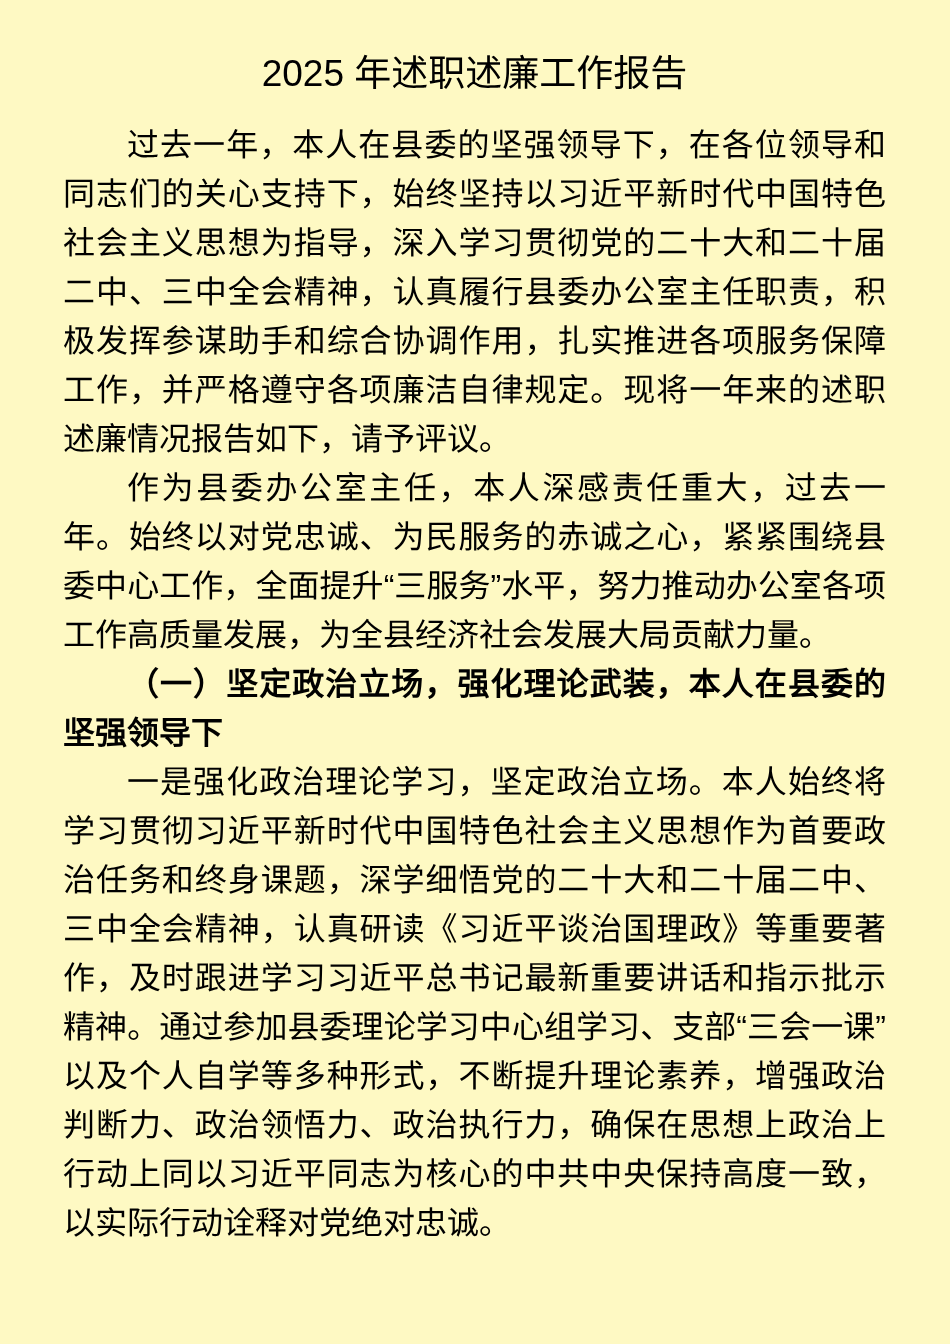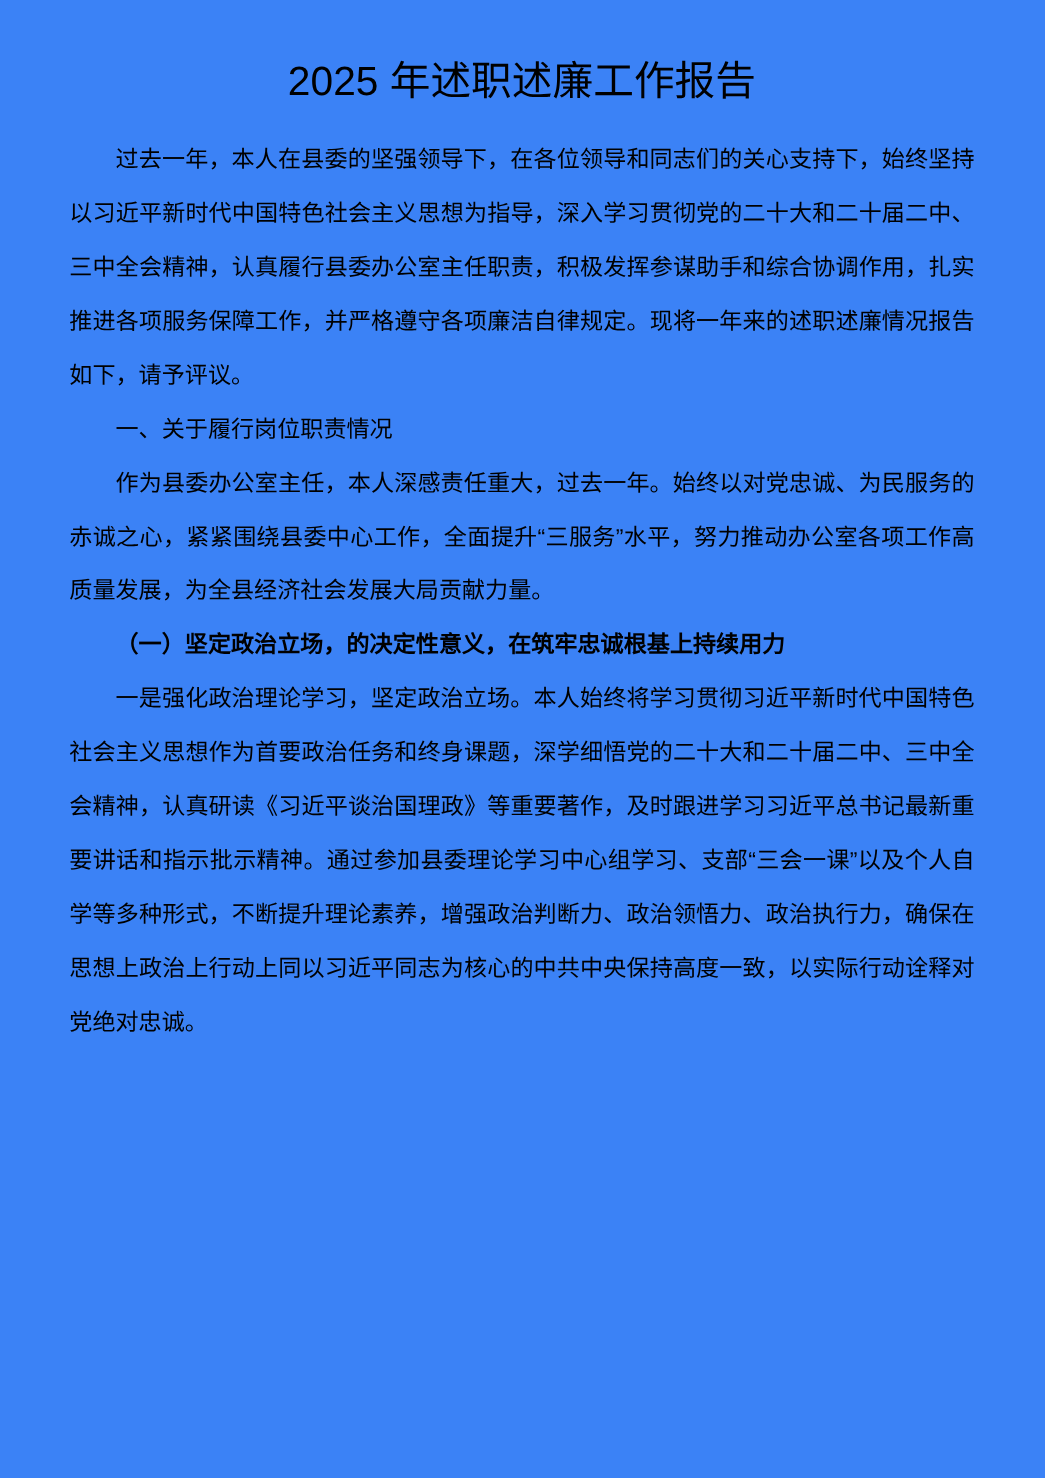--- a/index.html
+++ b/index.html
@@ -10,55 +10,54 @@
   body {
     width: 950px;
     font-family: "Liberation Sans", "DejaVu Sans", sans-serif;
     color: #000000;
     -webkit-font-smoothing: antialiased;
   }
   .page {
     box-sizing: border-box;
     width: 950px;
     height: 1344px;
-    background: #3b82f6;
+    background: #fef9c3;
     padding: 50px 64px 0 63px;
     overflow: hidden;
   }
   .doc-title {
     margin: 0 0 23px 0;
     font-size: 37px;
     font-weight: 400;
     line-height: 48px;
     text-align: center;
     white-space: nowrap;
   }
   .para {
     margin: 0;
-    font-size: 21px;
+    font-size: 32px;
     font-weight: 400;
     line-height: 49px;
     text-align: justify;
     text-justify: inter-character;
     text-indent: 2em;
     word-break: normal;
   }
   .para.bold {
     font-weight: 700;
   }
 </style>
 </head>
 <body>
 
 <div class="page">
   <h1 class="doc-title">2025 年述职述廉工作报告</h1>
 
   <p class="para">过去一年，本人在县委的坚强领导下，在各位领导和同志们的关心支持下，始终坚持以习近平新时代中国特色社会主义思想为指导，深入学习贯彻党的二十大和二十届二中、三中全会精神，认真履行县委办公室主任职责，积极发挥参谋助手和综合协调作用，扎实推进各项服务保障工作，并严格遵守各项廉洁自律规定。现将一年来的述职述廉情况报告如下，请予评议。</p>
 
-  <p class="para">一、关于履行岗位职责情况</p>
 
   <p class="para">作为县委办公室主任，本人深感责任重大，过去一年。始终以对党忠诚、为民服务的赤诚之心，紧紧围绕县委中心工作，全面提升“三服务”水平，努力推动办公室各项工作高质量发展，为全县经济社会发展大局贡献力量。</p>
 
-  <p class="para bold">（一）坚定政治立场，的决定性意义，在筑牢忠诚根基上持续用力</p>
+  <p class="para bold">（一）坚定政治立场，强化理论武装，本人在县委的坚强领导下</p>
 
   <p class="para">一是强化政治理论学习，坚定政治立场。本人始终将学习贯彻习近平新时代中国特色社会主义思想作为首要政治任务和终身课题，深学细悟党的二十大和二十届二中、三中全会精神，认真研读《习近平谈治国理政》等重要著作，及时跟进学习习近平总书记最新重要讲话和指示批示精神。通过参加县委理论学习中心组学习、支部“三会一课”以及个人自学等多种形式，不断提升理论素养，增强政治判断力、政治领悟力、政治执行力，确保在思想上政治上行动上同以习近平同志为核心的中共中央保持高度一致，以实际行动诠释对党绝对忠诚。</p>
 
 </div>
 
 </body></html>

